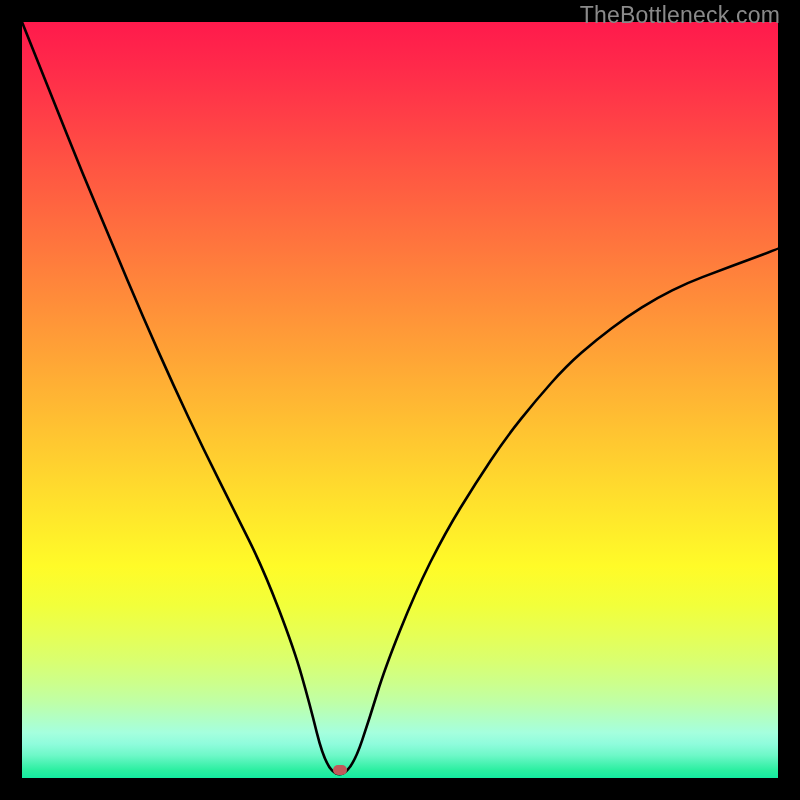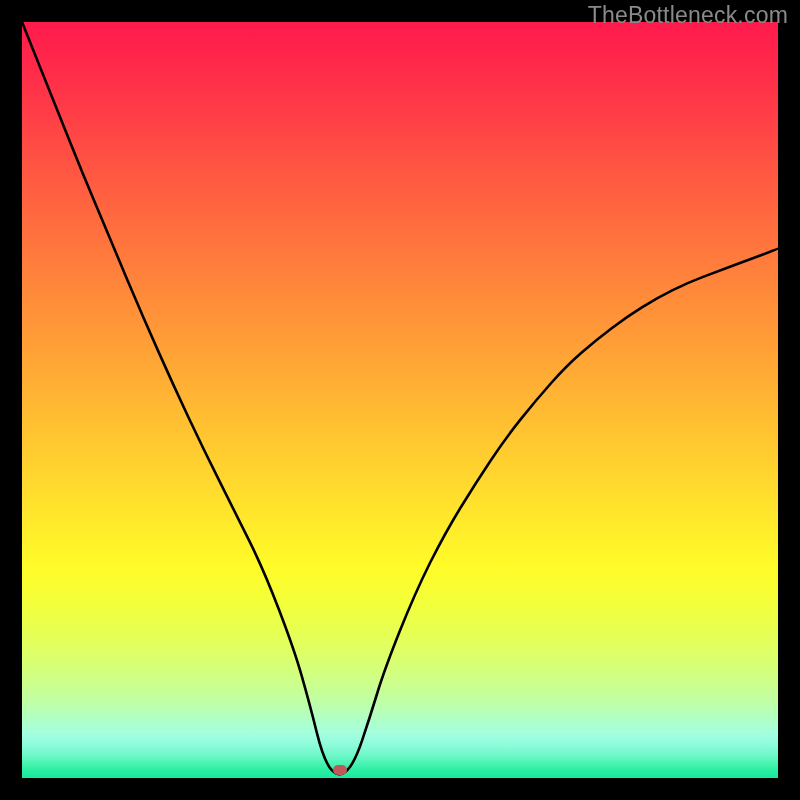--- a/index.html
+++ b/index.html
@@ -73,21 +73,21 @@
   .marker {
     position: absolute;
     width: 14px;
     height: 10px;
     border-radius: 5px;
     transform: translate(-50%, -50%);
   }
   .watermark {
     position: absolute;
     top: 2px;
-    right: 12px;
+    right: 20px;
     color: #8a8a8a;
     font-size: 23px;
     font-weight: 400;
     letter-spacing: 0.2px;
     user-select: none;
   }
 </style>
 </head>
 <body>
 

